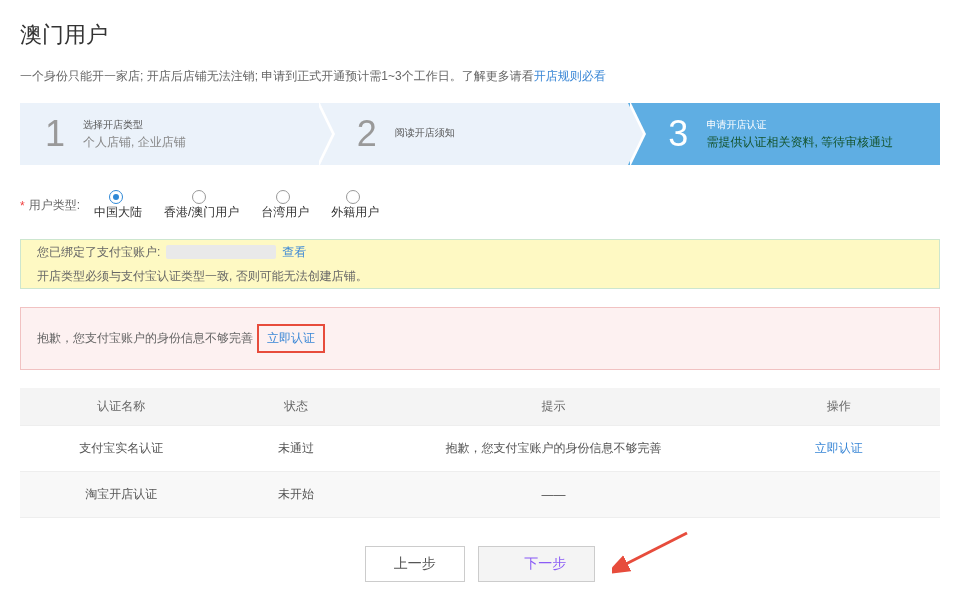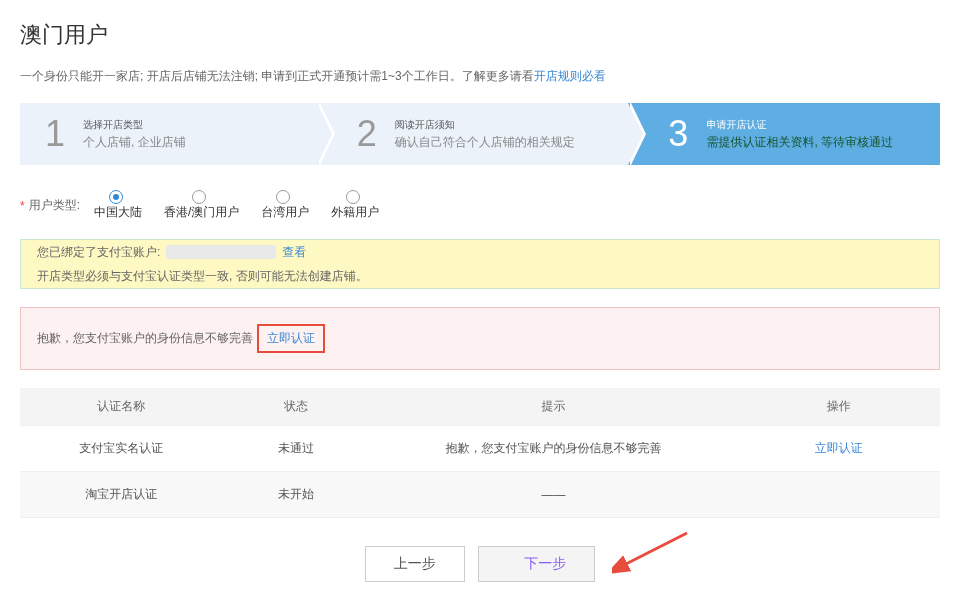--- a/index.html
+++ b/index.html
@@ -229,21 +229,20 @@
       <div class="step-title">选择开店类型</div>
       <div class="step-desc">个人店铺, 企业店铺</div>
     </div>
     <div class="arrow-bg"></div>
       <div class="arrow"></div>
   </div>
   <div class="step" style="padding-left:40px;">
     <div class="step-num">2</div>
     <div class="step-labels">
       <div class="step-title">阅读开店须知</div>
-      <div class="step-desc">确认自己符合个人店铺的相关规定</div>
     </div>
     <div class="arrow-bg"></div>
       <div class="arrow"></div>
   </div>
   <div class="step active" style="padding-left:40px;">
     <div class="step-num">3</div>
     <div class="step-labels">
       <div class="step-title">申请开店认证</div>
       <div class="step-desc">需提供认证相关资料, 等待审核通过</div>
     </div>

